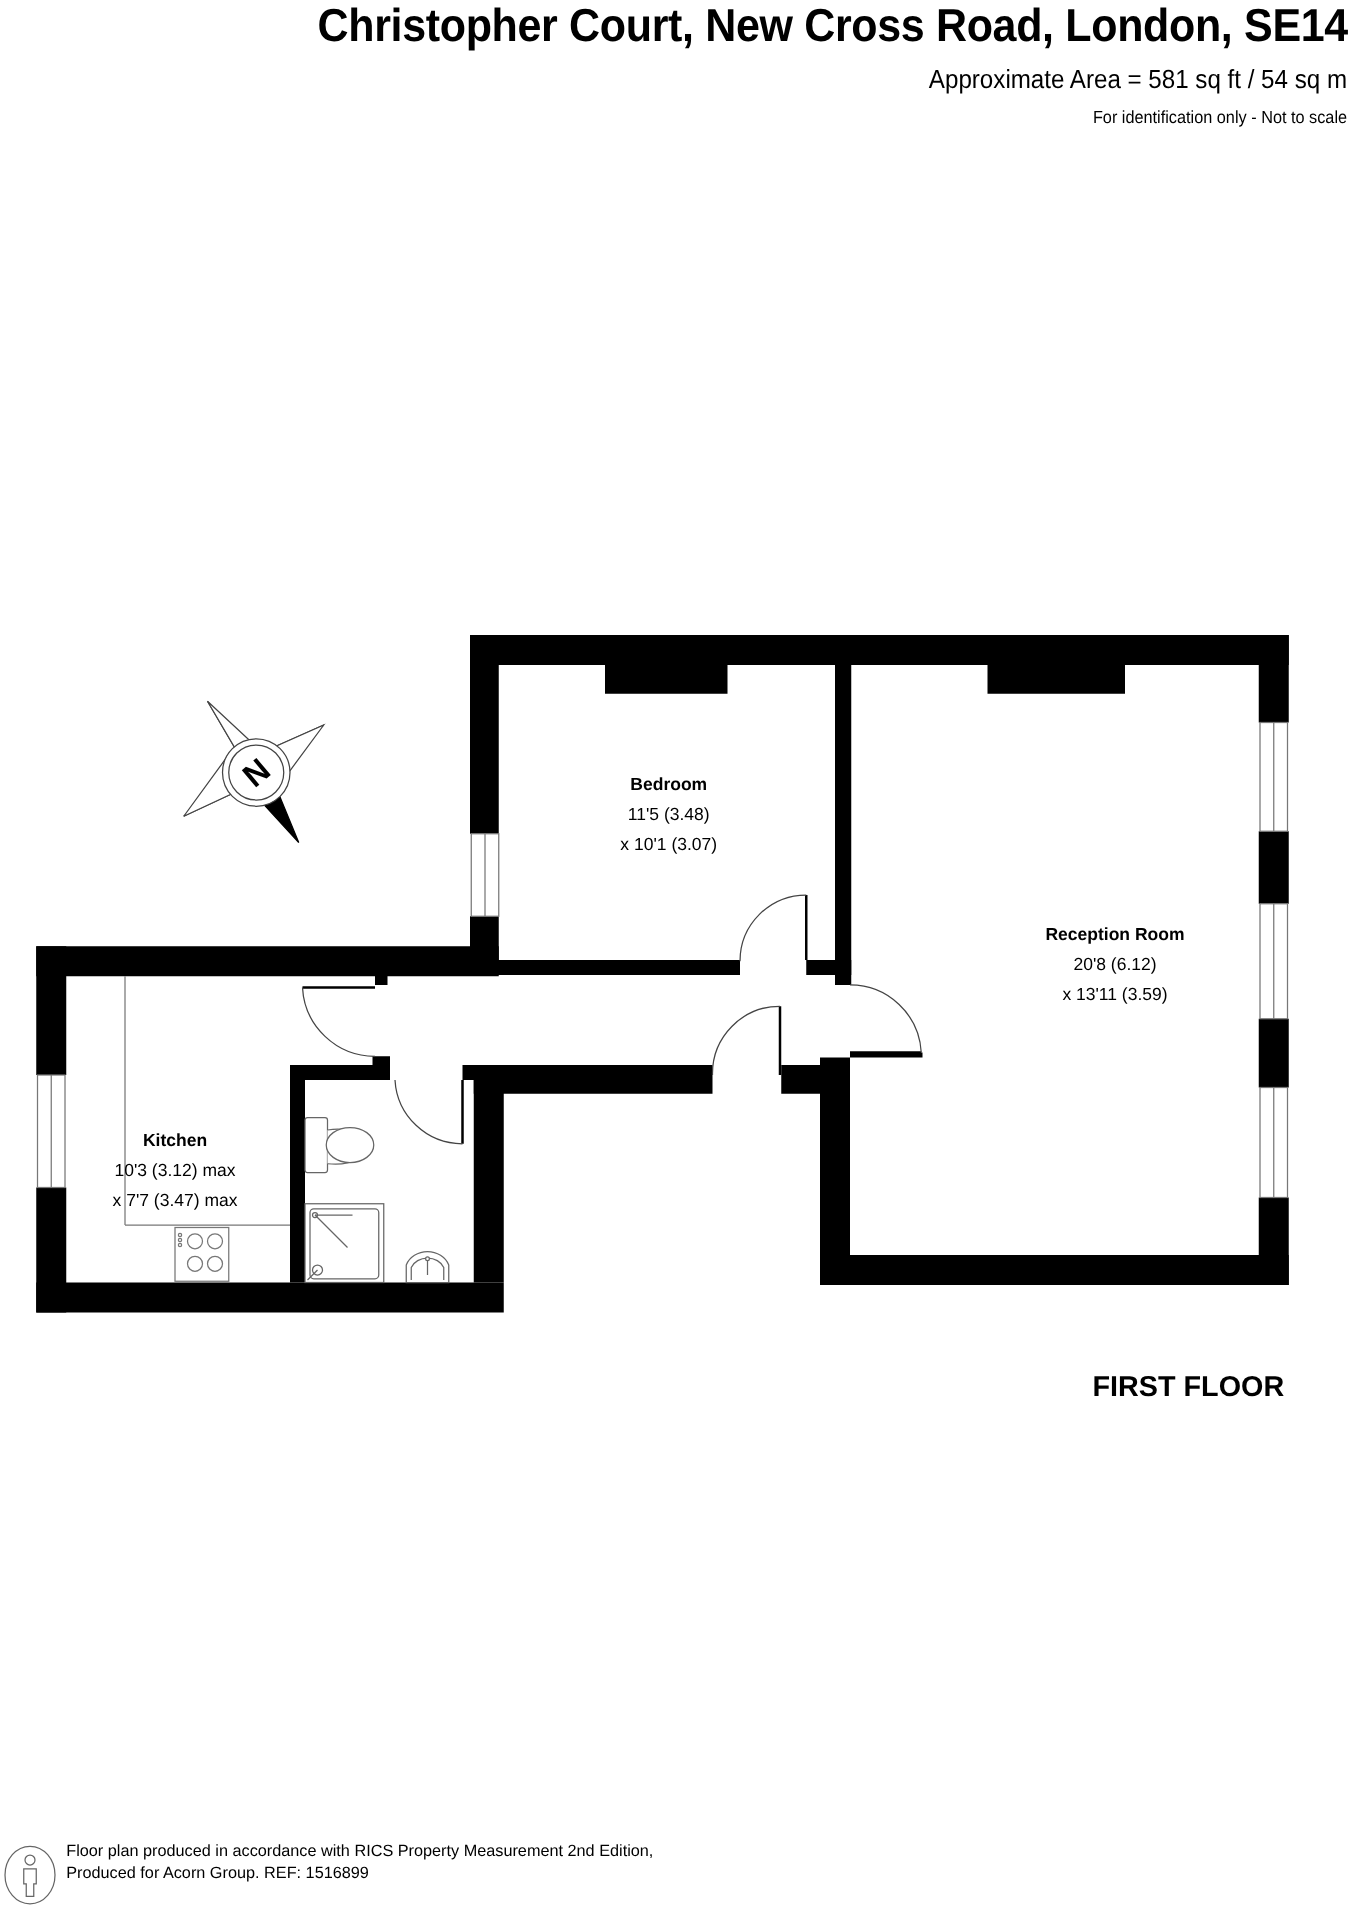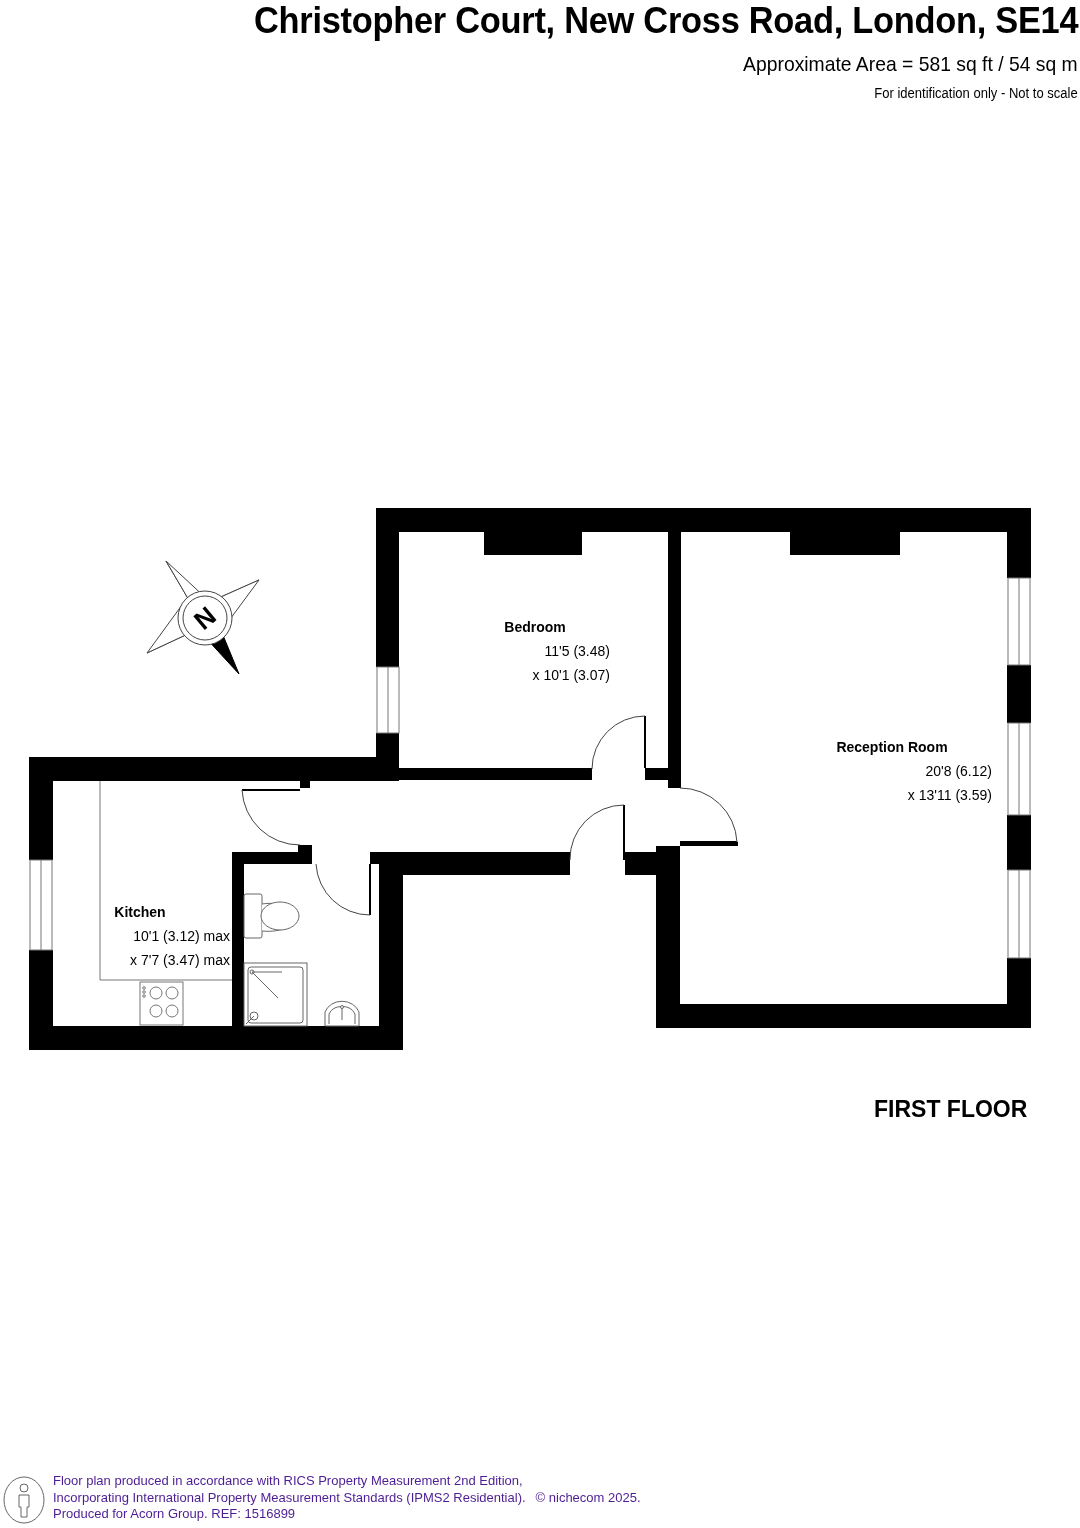--- a/index.html
+++ b/index.html
@@ -3,25 +3,25 @@
 <meta charset="utf-8">
 <style>
   html, body { margin: 0; padding: 0; background: #ffffff; }
   body { width: 1080px; height: 1528px; position: relative; overflow: hidden; font-family: "Liberation Sans", sans-serif; color: #000; }
   .title { position: absolute; right: 2px; top: 0px; font-size: 37px; font-weight: bold; letter-spacing: -0.3px; white-space: nowrap; transform: scaleX(0.93); transform-origin: right top; }
   .area { position: absolute; right: 2px; top: 52px; font-size: 21px; white-space: nowrap; transform: scaleX(0.92); transform-origin: right top; }
   .ident { position: absolute; right: 2px; top: 85px; font-size: 14px; white-space: nowrap; transform: scaleX(0.93); transform-origin: right top; }
   svg.plan { position: absolute; left: 0; top: 0; }
   .room-label { position: absolute; text-align: center; white-space: nowrap; line-height: 24px; font-size: 14px; }
   .room-label .name { font-weight: bold; display: block; }
-  .room-label .dim { display: block; text-align: right; }
+  .room-label .dim { display: block; }
   .floor-label { position: absolute; left: 874px; top: 1096px; font-size: 23px; font-weight: bold; white-space: nowrap; }
   .footer { position: absolute; left: 0; top: 1473px; height: 55px; width: 720px; }
   .footer .person { position: absolute; left: 2px; top: 2px; }
-  .footer .lines { position: absolute; left: 53px; top: 0; font-size: 13px; line-height: 16.5px; color: #4c1d95; white-space: nowrap; }
+  .footer .lines { position: absolute; left: 53px; top: 0; font-size: 13px; line-height: 16.5px; color: #000000; white-space: nowrap; }
   .footer .copy { margin-left: 10px; }
 </style>
 </head>
 <body>
 
 <div class="title">Christopher Court, New Cross Road, London, SE14</div>
 <div class="area">Approximate Area = 581 sq ft / 54 sq m</div>
 <div class="ident">For identification only - Not to scale</div>
 
 <svg class="plan" width="1080" height="1528" viewBox="0 0 1080 1528" xmlns="http://www.w3.org/2000/svg">
@@ -162,30 +162,29 @@
 </div>
 
 <div class="room-label" style="left:792px; top:735px; width:200px;">
   <span class="name">Reception Room</span>
   <span class="dim">20'8 (6.12)</span>
   <span class="dim">x 13'11 (3.59)</span>
 </div>
 
 <div class="room-label" style="left:50px; top:900px; width:180px;">
   <span class="name">Kitchen</span>
-  <span class="dim">10'1 (3.12) max</span>
+  <span class="dim">10'3 (3.12) max</span>
   <span class="dim">x 7'7 (3.47) max</span>
 </div>
 
 <div class="floor-label">FIRST FLOOR</div>
 
 <div class="footer">
   <svg class="person" width="48" height="50" viewBox="0 0 48 50">
     <ellipse cx="22" cy="25" rx="20" ry="23" fill="none" stroke="#666" stroke-width="1"></ellipse>
     <circle cx="22" cy="13" r="4" fill="none" stroke="#666" stroke-width="1"></circle>
     <path d="M17,20 L27,20 L27,32 L25,32 L25,42 L19,42 L19,32 L17,32 Z" fill="none" stroke="#666" stroke-width="1"></path>
   </svg>
   <div class="lines">
     <div>Floor plan produced in accordance with RICS Property Measurement 2nd Edition,</div>
-    <div><span>Incorporating International Property Measurement Standards (IPMS2 Residential).</span><span class="copy">© nichecom 2025.</span></div>
     <div>Produced for Acorn Group.   REF:  1516899</div>
   </div>
 </div>
 
 </body></html>

